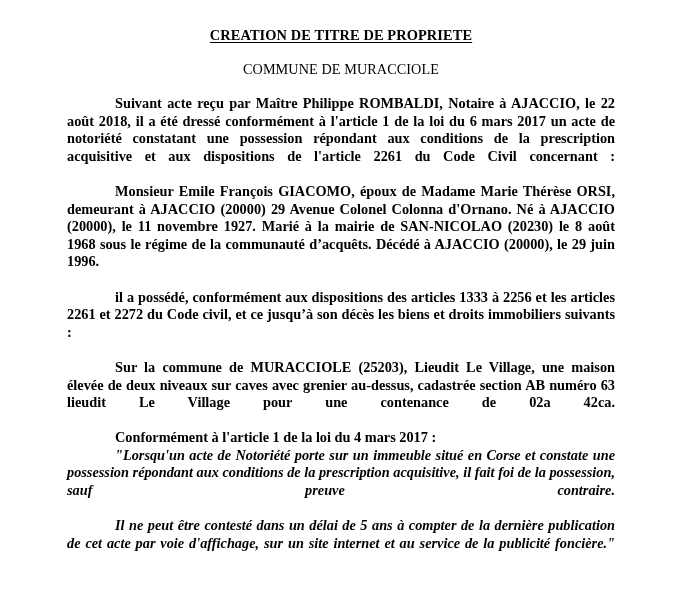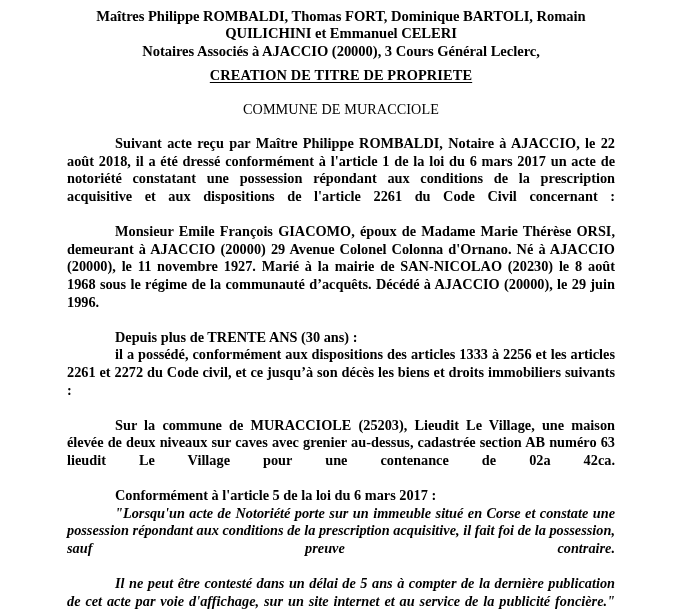--- a/index.html
+++ b/index.html
@@ -36,21 +36,21 @@
     display: block;
     white-space: nowrap;
   }
   .lh-line-1 { margin-left: 6px; margin-right: 6px; }
 
   .doc-title {
     text-align: center;
     font-weight: bold;
     font-size: 14.4px;
     line-height: 16px;
-    margin-top: 7px;
+    margin-top: 19px;
     letter-spacing: 0.1px;
   }
   .doc-title span.u {
     text-decoration: underline;
     text-underline-offset: 2px;
   }
 
   .commune-title {
     text-align: center;
     font-weight: normal;
@@ -82,45 +82,39 @@
     content: "";
     display: inline-block;
     width: 100%;
   }
 </style>
 </head>
 <body>
 
 <div class="page">
 
-  <div class="letterhead">
-    <span class="lh-line lh-line-1">Maîtres Philippe ROMBALDI, Thomas FORT, Dominique BARTOLI, Romain</span>
-    <span class="lh-line lh-line-2">QUILICHINI et Emmanuel CELERI</span>
-    <span class="lh-line lh-line-3">Notaires Associés à AJACCIO (20000), 3 Cours Général Leclerc,</span>
-  </div>
 
   <div class="doc-title">
     <span class="u">CREATION DE TITRE DE PROPRIETE</span>
   </div>
 
   <div class="commune-title">COMMUNE DE MURACCIOLE</div>
 
   <div class="body-block">
 
     <p class="para j">Suivant acte reçu par Maître Philippe ROMBALDI, Notaire à AJACCIO, le 22 août 2018, il a été dressé conformément à l'article 1 de la loi du 6 mars 2017 un acte de notoriété constatant une possession répondant aux conditions de la prescription acquisitive et aux dispositions de l'article 2261 du Code Civil concernant :</p>
 
     <p class="para j">Monsieur Emile François GIACOMO, époux de Madame Marie Thérèse ORSI, demeurant à AJACCIO (20000) 29 Avenue Colonel Colonna d'Ornano. Né à AJACCIO (20000), le 11 novembre 1927. Marié à la mairie de SAN-NICOLAO (20230)  le 8 août 1968 sous le régime de la communauté d’acquêts. Décédé à AJACCIO (20000), le 29 juin 1996.</p>
 
-    <p class="para">Depuis plus de TRENTE ANS (30 ans) :</p>
 
     <p class="para j">il a possédé, conformément aux dispositions des articles 1333 à 2256 et les articles 2261 et 2272 du Code civil, et ce jusqu’à son décès les biens et droits immobiliers suivants :</p>
 
     <p class="para j">Sur la commune de MURACCIOLE (25203), Lieudit Le Village, une maison élevée de deux niveaux sur caves avec grenier au-dessus, cadastrée section AB numéro 63 lieudit Le Village pour une contenance de 02a 42ca.</p>
 
-    <p class="para">Conformément à l'article 5 de la loi du 6 mars 2017 :</p>
+    <p class="para">Conformément à l'article 1 de la loi du 4 mars 2017 :</p>
 
     <p class="para italic j">"Lorsqu'un acte de Notoriété porte sur un immeuble situé en Corse et constate une possession répondant aux conditions de la prescription acquisitive, il fait foi de la possession, sauf preuve contraire.</p>
 
     <p class="para italic j">Il ne peut être contesté dans un délai de 5 ans à compter de la dernière publication de cet acte par voie d'affichage, sur un site internet et au service de la publicité foncière."</p>
 
   </div>
 
 </div>
 
 </body></html>

